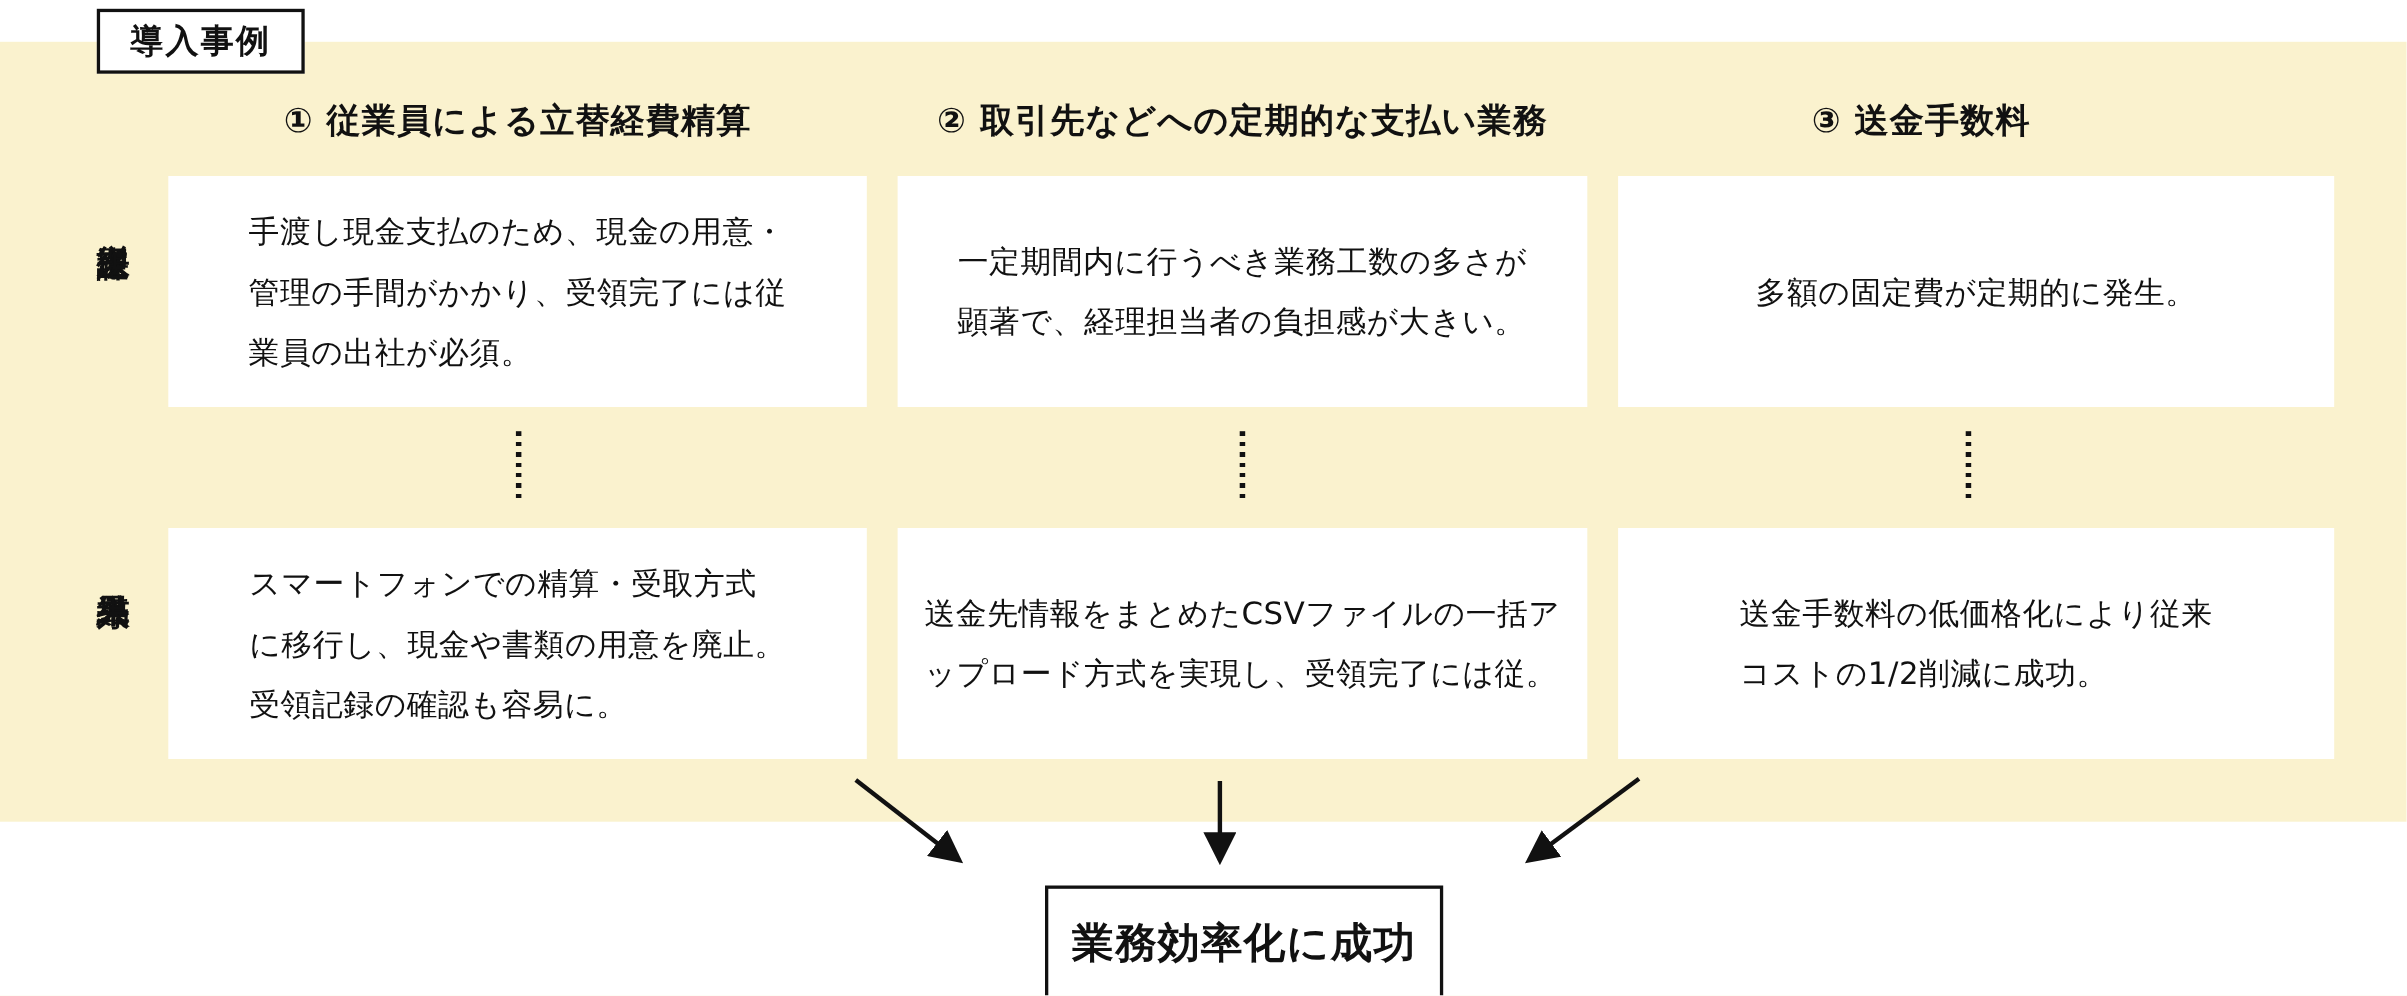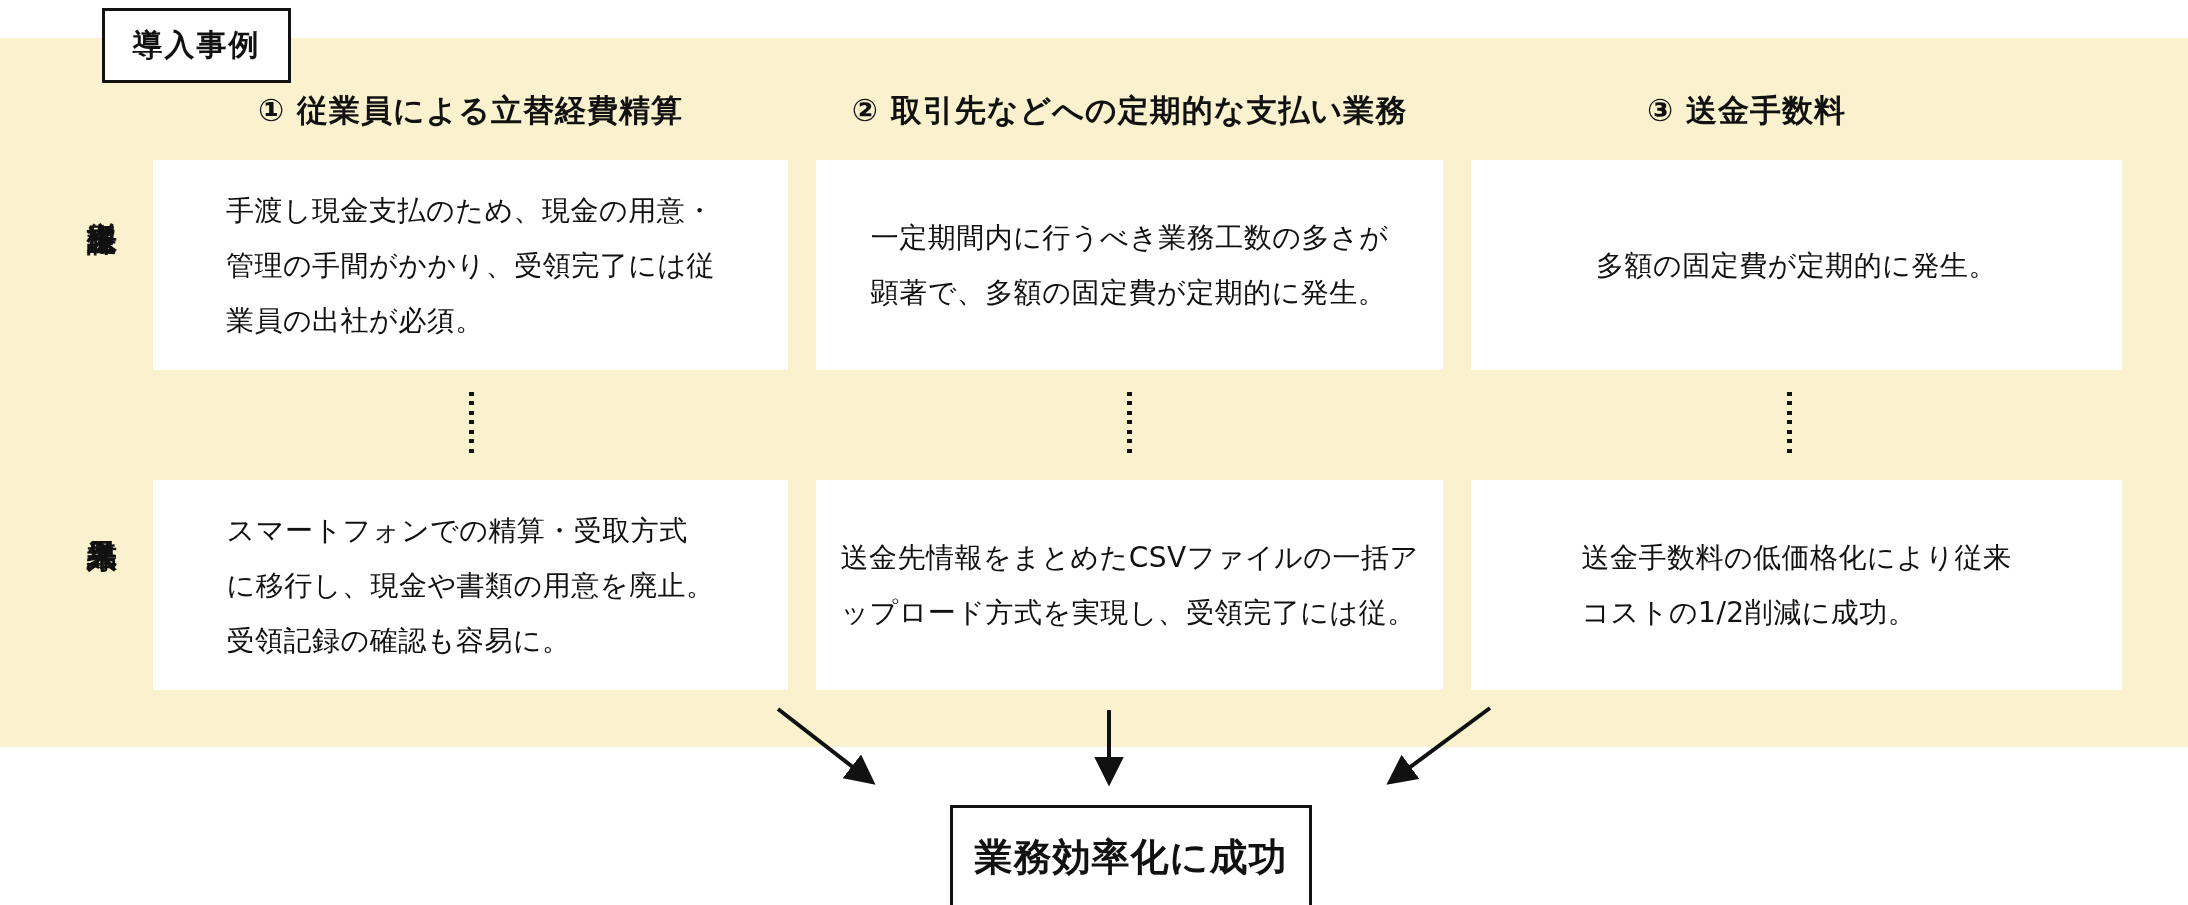--- a/index.html
+++ b/index.html
@@ -10,24 +10,24 @@
     background:#ffffff;
     font-family:"DejaVu Sans", sans-serif;
     color:#111111;
     overflow:hidden;
   }
   .band {
     position:absolute; left:0; top:38px; width:2188px; height:709px;
     background:#FAF2CE;
   }
   .title-box {
-    position:absolute; left:88px; top:8px; width:189px; height:75px;
+    position:absolute; left:88px; top:8px; width:189px; height:59px;
     background:#ffffff; border:3px solid #111111;
     display:flex; align-items:center; justify-content:center;
-    font-size:30px; font-weight:bold; letter-spacing:2px;margin-left:14px;
+    font-size:30px; font-weight:bold; letter-spacing:2px;
   }
   .col-header {
     position:absolute; top:90px; height:40px; line-height:40px;
     text-align:center; font-size:31px; font-weight:bold; letter-spacing:1px;
   }
   .col-header.c1 { left:153px;  width:635px; }
   .col-header.c2 { left:816px;  width:627px; }
   .col-header.c3 { left:1429px; width:635px; }
   .row-label {
     position:absolute; left:85px; width:34px;
@@ -87,21 +87,21 @@
   <div class="row-label r1">従来課題</div>
   <div class="row-label r2">導入結果</div>
 
   <div class="card r1 c1">
     <div class="card-text">手渡し現金支払のため、現金の用意・
 管理の手間がかかり、受領完了には従
 業員の出社が必須。</div>
   </div>
   <div class="card r1 c2">
     <div class="card-text">一定期間内に行うべき業務工数の多さが
-顕著で、多額の固定費が定期的に発生。</div>
+顕著で、経理担当者の負担感が大きい。</div>
   </div>
   <div class="card r1 c3">
     <div class="card-text">多額の固定費が定期的に発生。</div>
   </div>
 
   <div class="dots c1"></div>
   <div class="dots c2"></div>
   <div class="dots c3"></div>
 
   <div class="card r2 c1">

